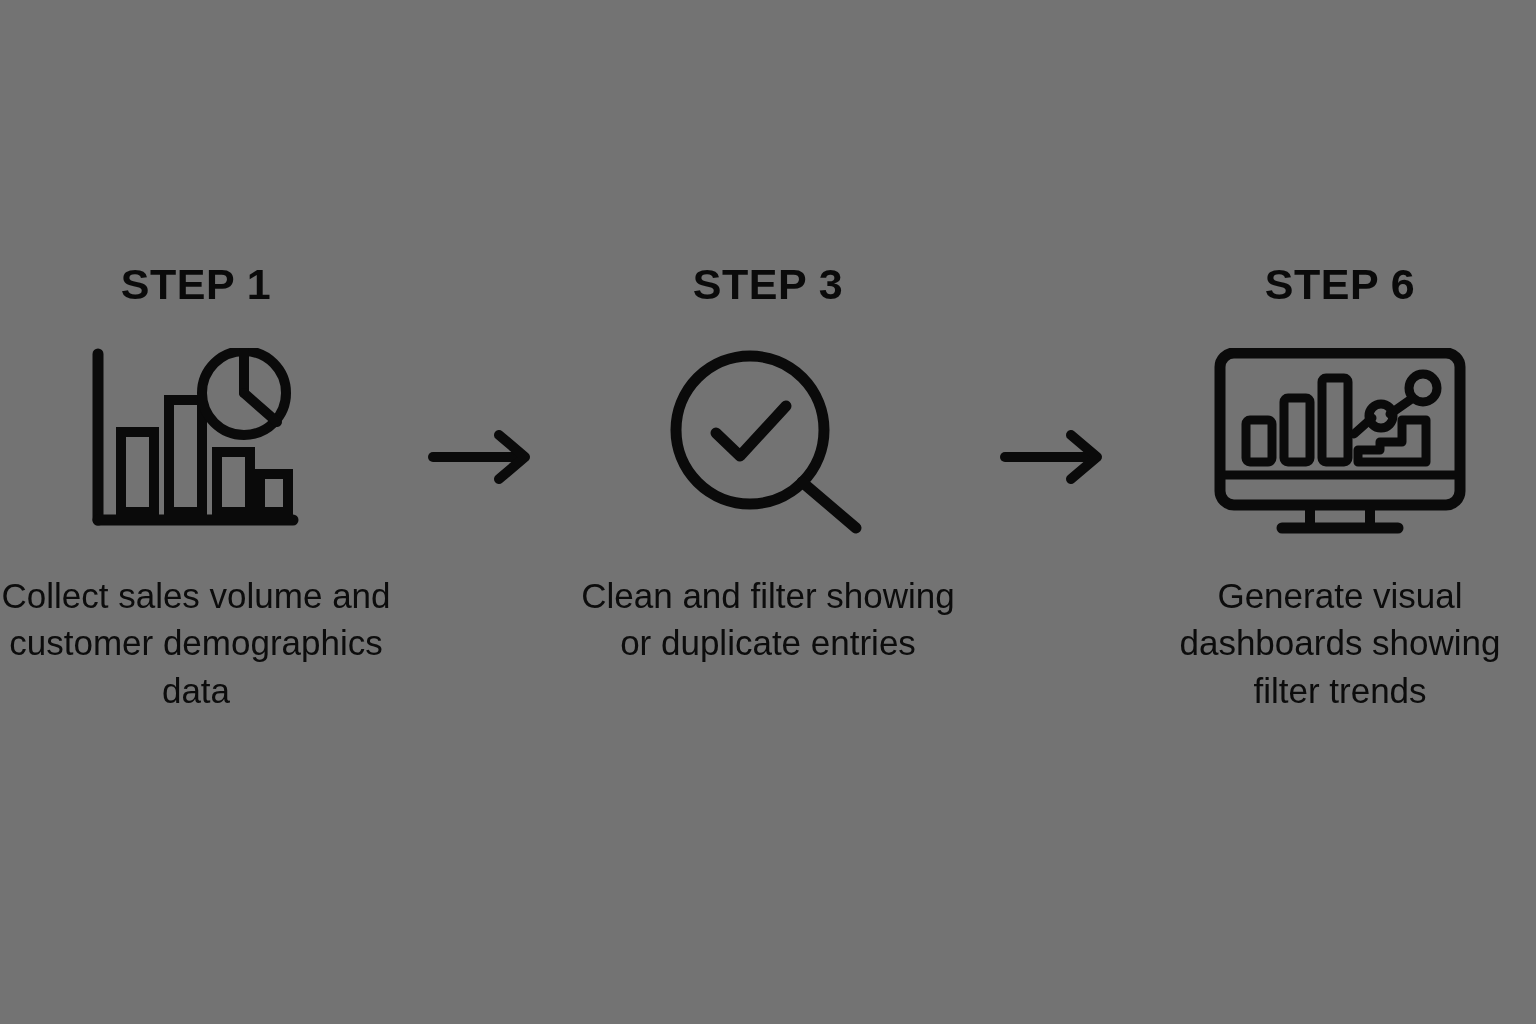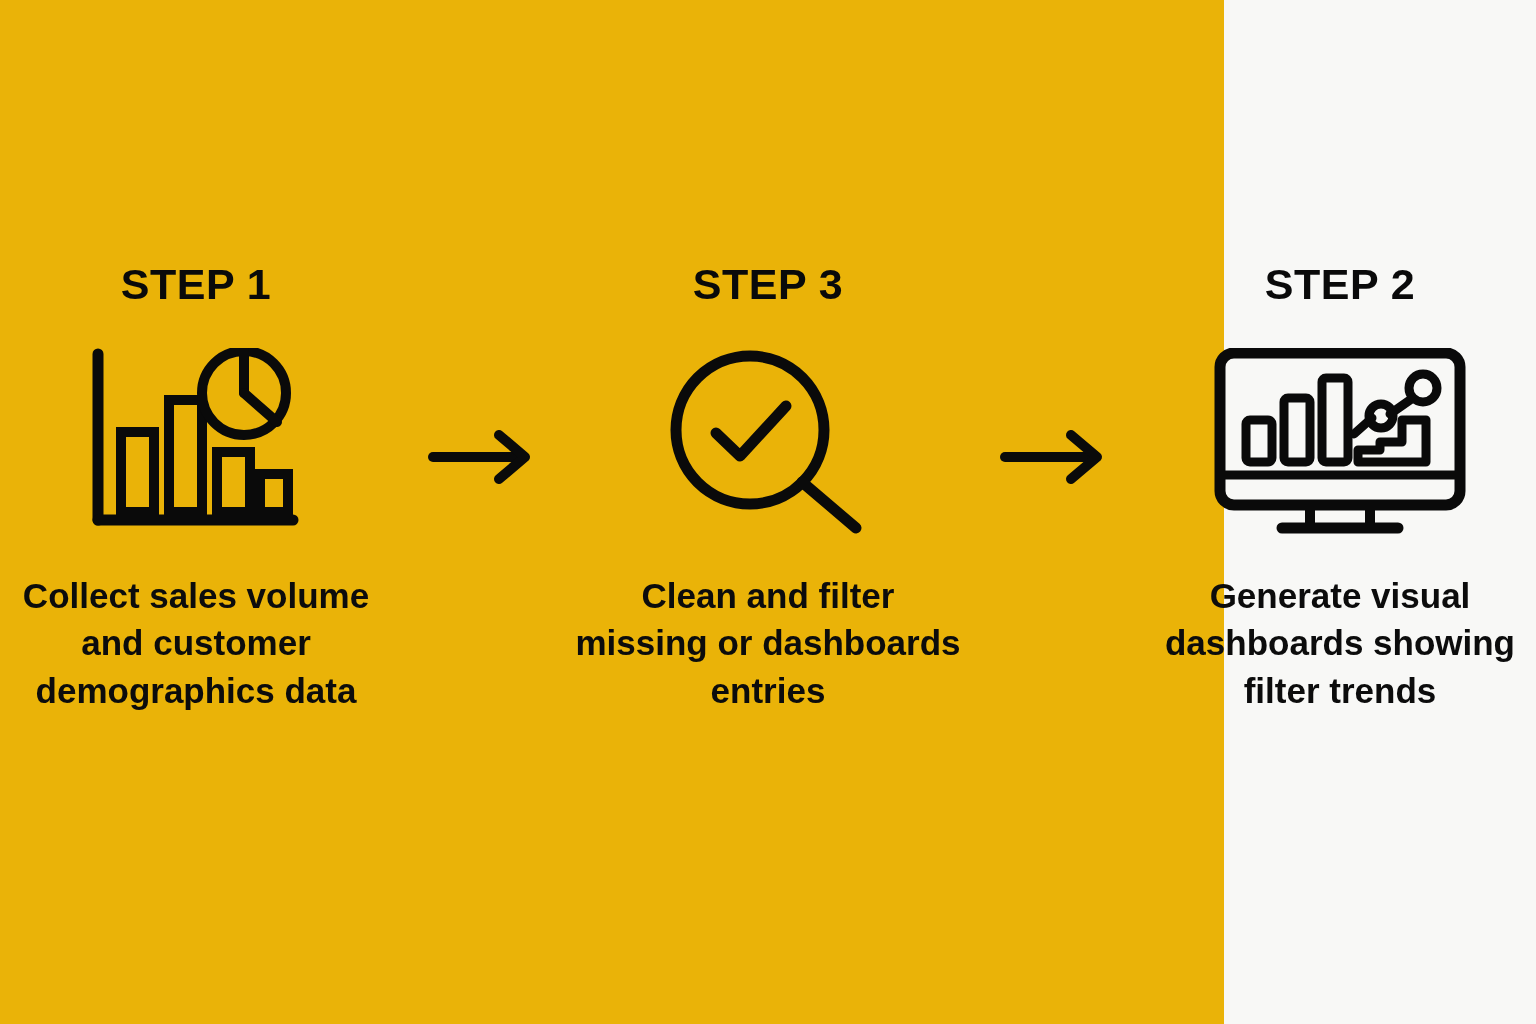--- a/index.html
+++ b/index.html
@@ -8,23 +8,23 @@
   }
   body {
     width: 1536px;
     height: 1024px;
     background: #F8F8F6;
     font-family: "Liberation Sans", sans-serif;
     overflow: hidden;
   }
   #canvas {
     position: relative;
-    width: 1224px;
+    width: 1536px;
     height: 1024px;
-    background: #eab308;
+    background: #737373;
   }
   .steps-row {
     position: absolute;
     left: 0;
     top: 0;
     width: 1536px;
     height: 1024px;
     display: flex;
     flex-direction: row;
     align-items: flex-start;
@@ -51,21 +51,21 @@
     display: flex;
     align-items: flex-start;
     justify-content: center;
   }
   .step-caption {
     margin-top: 28px;
     font-size: 35px;
     line-height: 1.35;
     color: #0C0C0C;
     text-align: center;
-    font-weight: 700;
+    font-weight: 400;
     max-width: 390px;
   }
   .arrow-col {
     width: 180px;
     display: flex;
     align-items: flex-start;
     justify-content: center;
   }
   .arrow-wrap {
     margin-top: 427px;
@@ -110,34 +110,34 @@
 
     <div class="step-col">
       <div class="step-title">STEP 3</div>
       <div class="step-icon">
         <svg width="200" height="186" viewBox="0 0 200 186" fill="none" aria-hidden="true">
           <circle cx="82" cy="82" r="74" stroke="#0A0A0A" stroke-width="11" fill="none"></circle>
           <path d="M134 134 L188 180" stroke="#0A0A0A" stroke-width="11" stroke-linecap="round"></path>
           <path d="M48 85 L72 108 L118 58" stroke="#0A0A0A" stroke-width="11" stroke-linecap="round" stroke-linejoin="round" fill="none"></path>
         </svg>
       </div>
-      <div class="step-caption">Clean and filter missing or dashboards entries</div>
+      <div class="step-caption">Clean and filter showing or duplicate entries</div>
     </div>
 
     <div class="arrow-col">
       <div class="arrow-wrap">
         <svg width="110" height="60" viewBox="0 0 110 60" fill="none" aria-hidden="true">
           <path d="M6 30 L96 30" stroke="#0A0A0A" stroke-width="10" stroke-linecap="round"></path>
           <path d="M72 8 L98 30 L72 52" stroke="#0A0A0A" stroke-width="10" stroke-linecap="round" stroke-linejoin="round" fill="none"></path>
         </svg>
       </div>
     </div>
 
     <div class="step-col">
-      <div class="step-title">STEP 2</div>
+      <div class="step-title">STEP 6</div>
       <div class="step-icon">
         <svg width="252" height="186" viewBox="0 0 252 186" fill="none" aria-hidden="true">
 
           <rect x="6" y="5" width="240" height="152" rx="14" ry="14" stroke="#0A0A0A" stroke-width="11" fill="none"></rect>
           <path d="M8 127 L244 127" stroke="#0A0A0A" stroke-width="9"></path>
 
           <path d="M96 157 L96 180" stroke="#0A0A0A" stroke-width="10"></path>
           <path d="M156 157 L156 180" stroke="#0A0A0A" stroke-width="10"></path>
           <path d="M68 180 L184 180" stroke="#0A0A0A" stroke-width="11" stroke-linecap="round"></path>
 

